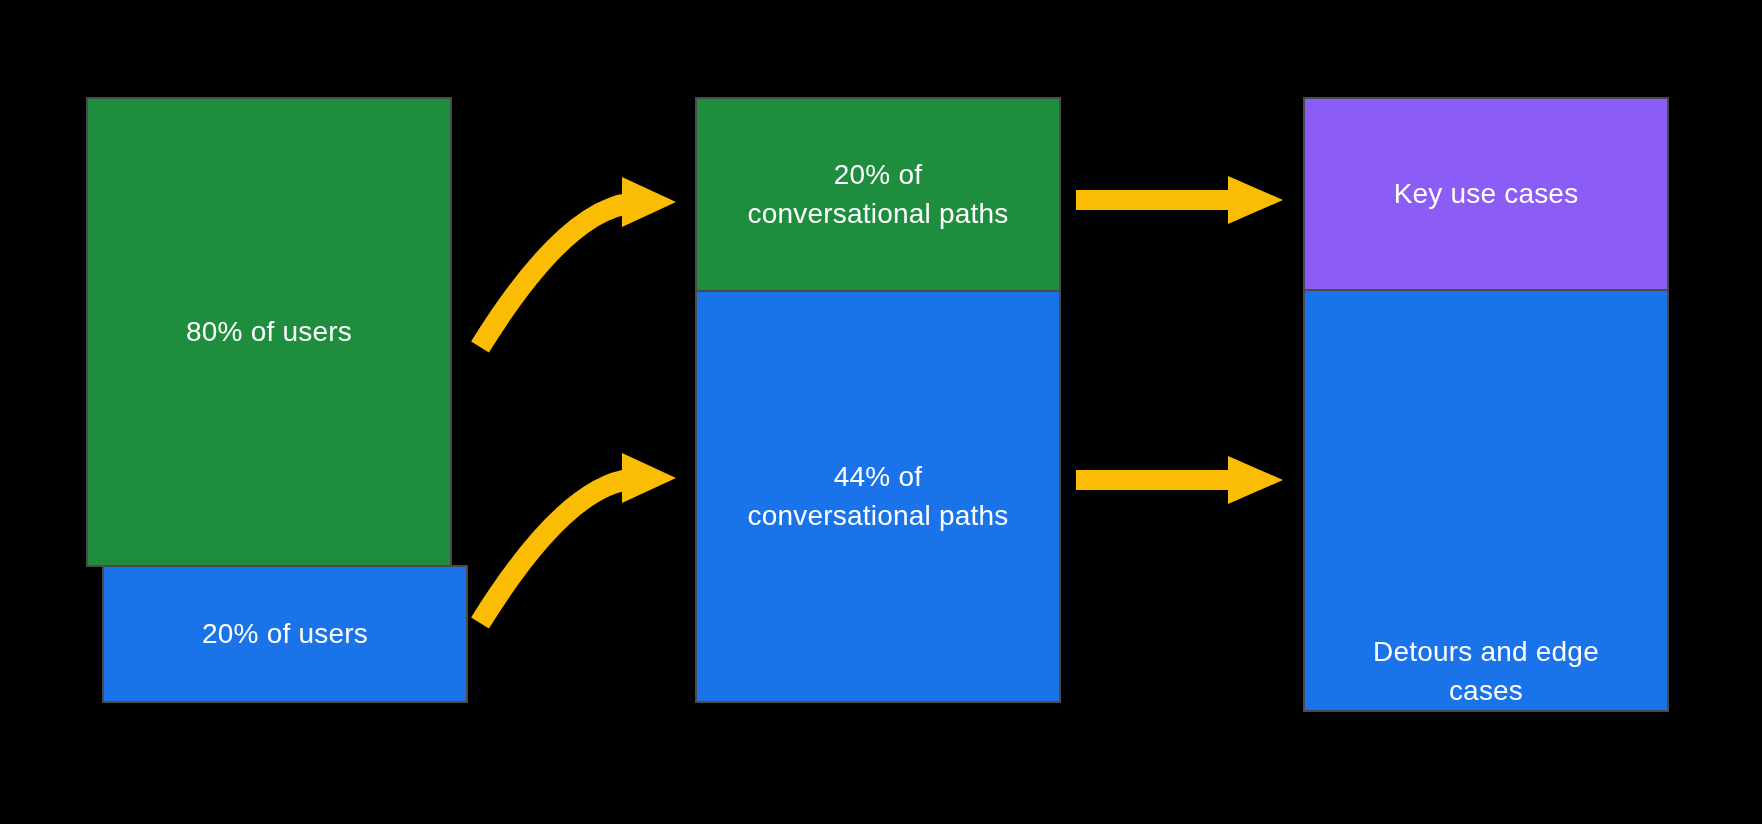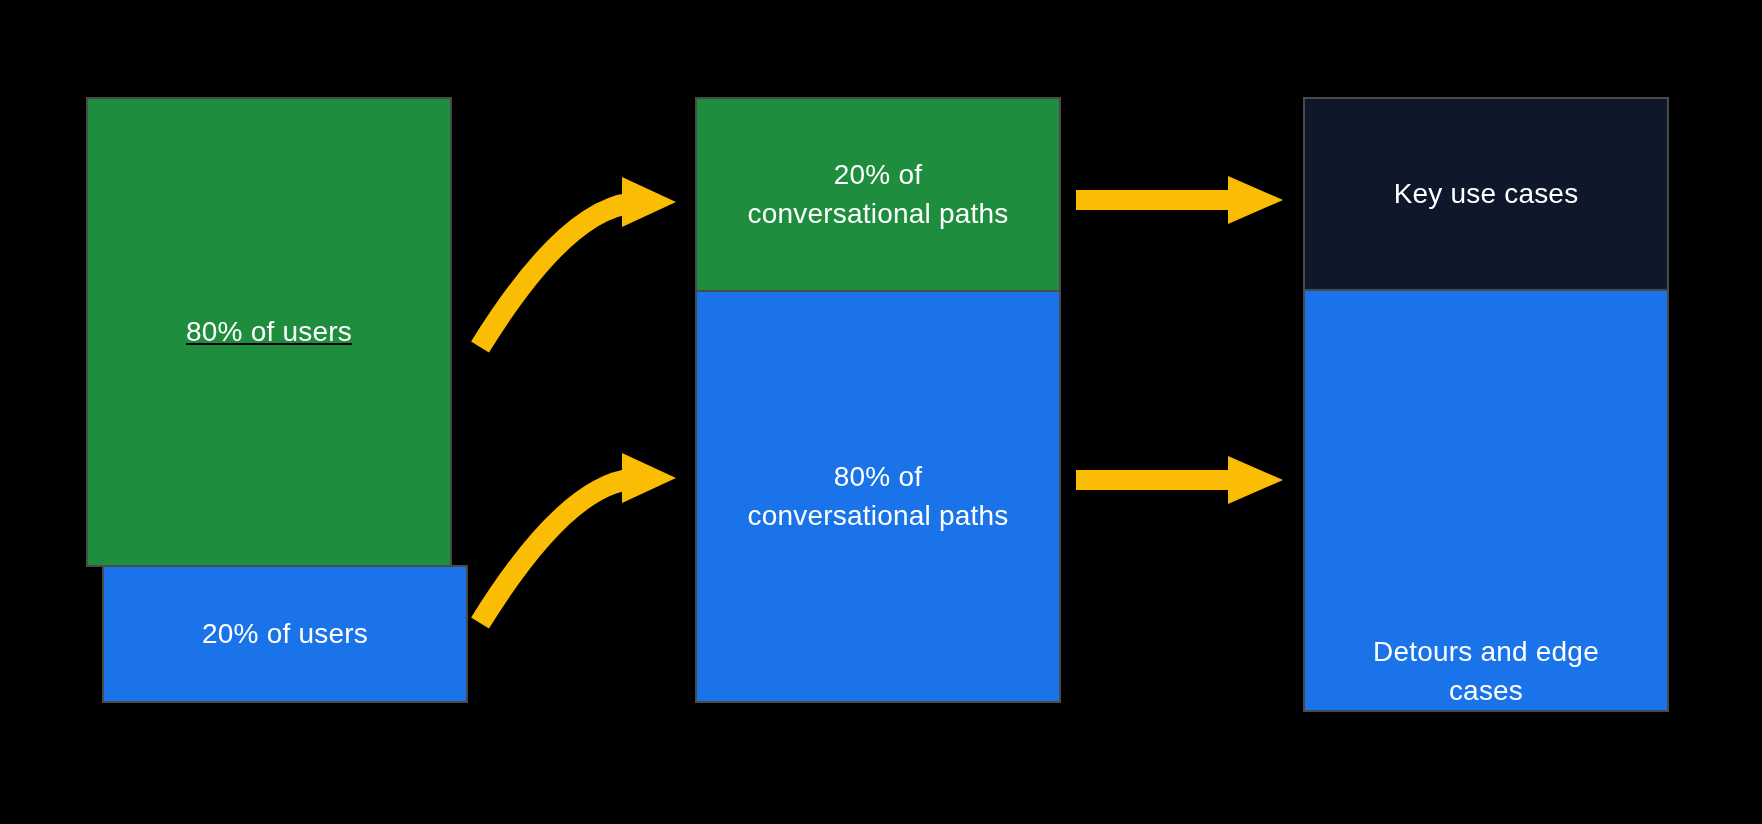--- a/index.html
+++ b/index.html
@@ -31,21 +31,21 @@
     text-align: center;
   }
   .segment .label {
     color: #ffffff;
     font-size: 28px;
     font-weight: 500;
     line-height: 1.37;
     letter-spacing: 0.2px;
   }
   
-  .seg-users-80   { left:  86px; top:  97px; width: 366px; height: 470px; text-decoration: underline; }
+  .seg-users-80   { left:  86px; top:  97px; width: 366px; height: 470px; }
   .seg-users-20   { left:  102px; top: 565px; width: 366px; height: 138px; }
   .seg-paths-20   { left: 695px; top:  97px; width: 366px; height: 195px; }
   .seg-paths-80   { left: 695px; top: 290px; width: 366px; height: 413px; }
   .seg-key        { left: 1303px; top:  97px; width: 366px; height: 194px; }
   .seg-detours    { left: 1303px; top: 289px; width: 366px; height: 423px; align-items: flex-end; }
   .wrap-270 { max-width: 270px; }
   .wrap-260 { max-width: 260px; }
 </style>
 </head>
 <body>
@@ -75,23 +75,23 @@
     <span class="label">80% of users</span>
   </div>
   <div class="segment seg-users-20" style="background-color: rgb(26, 115, 232);">
     <span class="label">20% of users</span>
   </div>
 
   <div class="segment seg-paths-20" style="background-color: rgb(30, 142, 62);">
     <span class="label wrap-270">20% of conversational paths</span>
   </div>
   <div class="segment seg-paths-80" style="background-color: rgb(26, 115, 232);">
-    <span class="label wrap-270">80% of conversational paths</span>
+    <span class="label wrap-270">44% of conversational paths</span>
   </div>
 
-  <div class="segment seg-key" style="background-color: #0f172a;">
+  <div class="segment seg-key" style="background-color: #8b5cf6;">
     <span class="label">Key use cases</span>
   </div>
   <div class="segment seg-detours" style="background-color: rgb(26, 115, 232);">
     <span class="label wrap-260">Detours and edge cases</span>
   </div>
 
 </div>
 
 </body></html>

